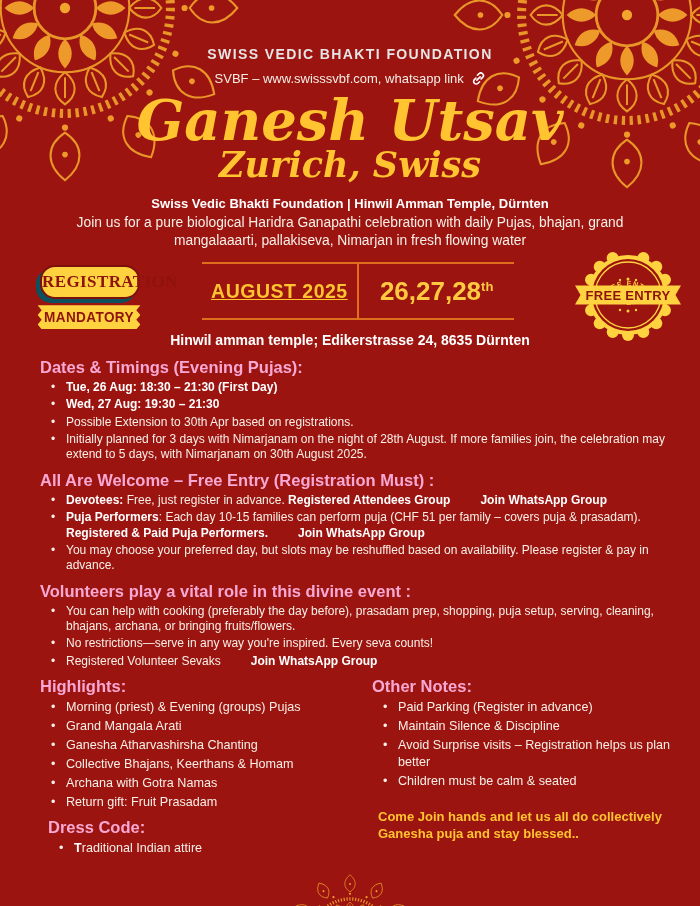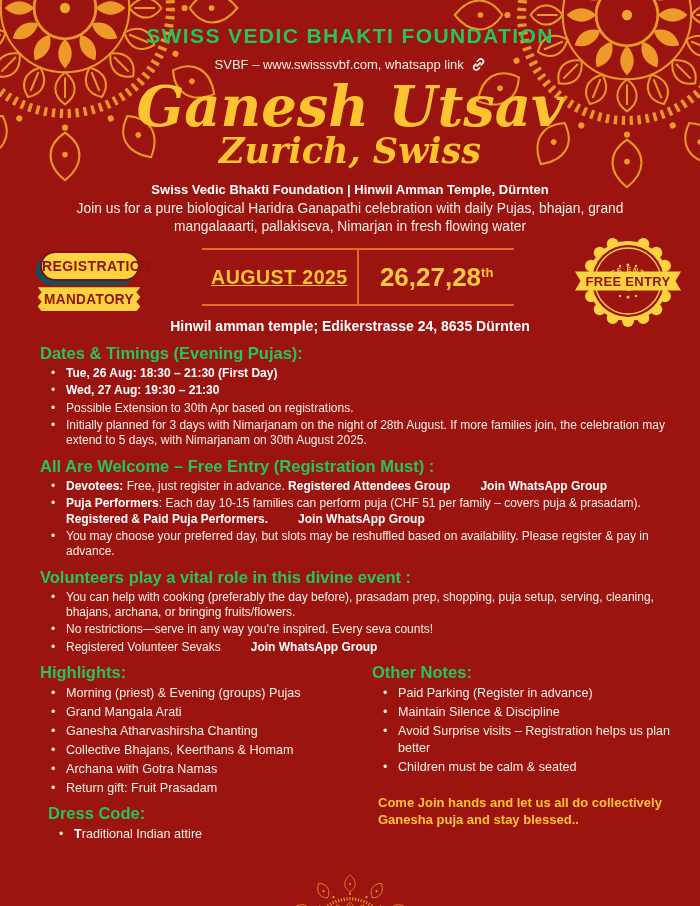--- a/index.html
+++ b/index.html
@@ -10,51 +10,51 @@
     position:relative;
   }
   .page{position:relative;width:700px;height:906px;overflow:hidden;}
   
   .mandala{position:absolute;z-index:0;opacity:.95;pointer-events:none;}
   .mandala.tl{left:-115px;top:-172px;}
   .mandala.tr{left:447px;top:-165px;}
   .mandala.bc{left:285px;top:872px;}
   
   .top{position:relative;z-index:2;text-align:center;}
-  .org{padding-top:24px;font-size:21px;font-weight:700;letter-spacing:1.4px;color:#22c55e;}
+  .org{padding-top:46px;font-size:14px;font-weight:700;letter-spacing:1.4px;color:#e5e5e5;}
   .subline{margin-top:9px;font-size:13px;color:#F3EDE4;}
   .subline svg{vertical-align:-2px;margin-left:5px;}
   .title1{margin:8px 0 0;font-family:"DejaVu Serif","Liberation Serif",serif;font-style:italic;font-weight:700;
           font-size:56px;line-height:.95;color:#FFC42F;}
   .title2{margin:0;font-family:"DejaVu Serif","Liberation Serif",serif;font-style:italic;font-weight:700;
           font-size:35px;line-height:1.05;color:#FFC42F;}
   .intro-org{margin:12px 0 0;font-size:13px;font-weight:700;color:#FFFFFF;}
   .intro-body{margin:3px auto 0;font-size:13.8px;line-height:1.32;max-width:560px;color:#F6EFE6;}
   
   .banner{position:relative;height:64px;margin-top:10px;z-index:2;}
   .reg{position:absolute;left:36px;top:5px;width:108px;text-align:center;}
   .reg-pill{display:inline-block;width:96px;padding:5px 0;background:#FFD23F;border:2px solid #7E100A;border-radius:15px;
-            box-shadow:-4px 4px 0 #0D505E;font-size:14px;font-weight:700;color:#8E130D;letter-spacing:.4px;}
+            box-shadow:-4px 4px 0 #0D505E;font-size:17px;font-weight:700;color:#8E130D;letter-spacing:.4px;font-family:Liberation Serif, serif;}
   .reg-ribbon{margin-top:6px;width:106px;padding:4px 0;background:#FFD23F;color:#8E130D;font-weight:800;font-size:14px;
               letter-spacing:.4px;transform:scaleX(.97);
               clip-path:polygon(0% 0%,100% 0%,96% 20%,100% 40%,96% 60%,100% 80%,96% 100%,4% 100%,0% 80%,4% 60%,0% 40%,4% 20%);}
   .dateblock{position:absolute;left:202px;top:2px;width:312px;height:54px;display:flex;align-items:stretch;
              border-top:2.5px solid #DF6F1E;border-bottom:2.5px solid #DF6F1E;}
   .dateblock .cell{flex:1;display:flex;align-items:center;justify-content:center;}
   .month{font-size:19.5px;font-weight:700;color:#FFC42F;letter-spacing:.5px;text-decoration:underline;}
   .vline{width:2.5px;background:#DF6F1E;}
   .dates{font-size:26px;font-weight:700;color:#FFC940;}
   .dates sup{font-size:13px;vertical-align:9px;}
   .stamp{position:absolute;left:573px;top:-12px;}
   
   .address{margin-top:8px;font-size:14px;font-weight:700;text-align:center;color:#FFFFFF;z-index:2;position:relative;}
   
   .content{position:relative;z-index:2;padding:10px 24px 0 40px;text-align:left;}
   .sec{margin-bottom:8px;}
-  .sec h3{margin:0 0 3px;font-size:16.5px;font-weight:700;color:#22c55e;}
+  .sec h3{margin:0 0 3px;font-size:16.5px;font-weight:700;color:#f9a8d4;}
   .sec ul{margin:0;padding:0;list-style:none;}
   .sec li{position:relative;padding-left:26px;font-size:12px;line-height:1.3;margin-bottom:1.5px;color:#F6EFE6;}
   .sec li::before{content:"•";position:absolute;left:11px;top:0;color:#F6EFE6;}
   .sec li .b{font-weight:700;color:#FFFFFF;margin-top:36px;}
   .sec li .gap{display:inline-block;width:30px;}
   .sec li .link{font-weight:700;color:#FFFFFF;cursor:pointer;}
   
   .cols{display:flex;}
   .col-l{width:332px;}
   .col-r{flex:1;}

